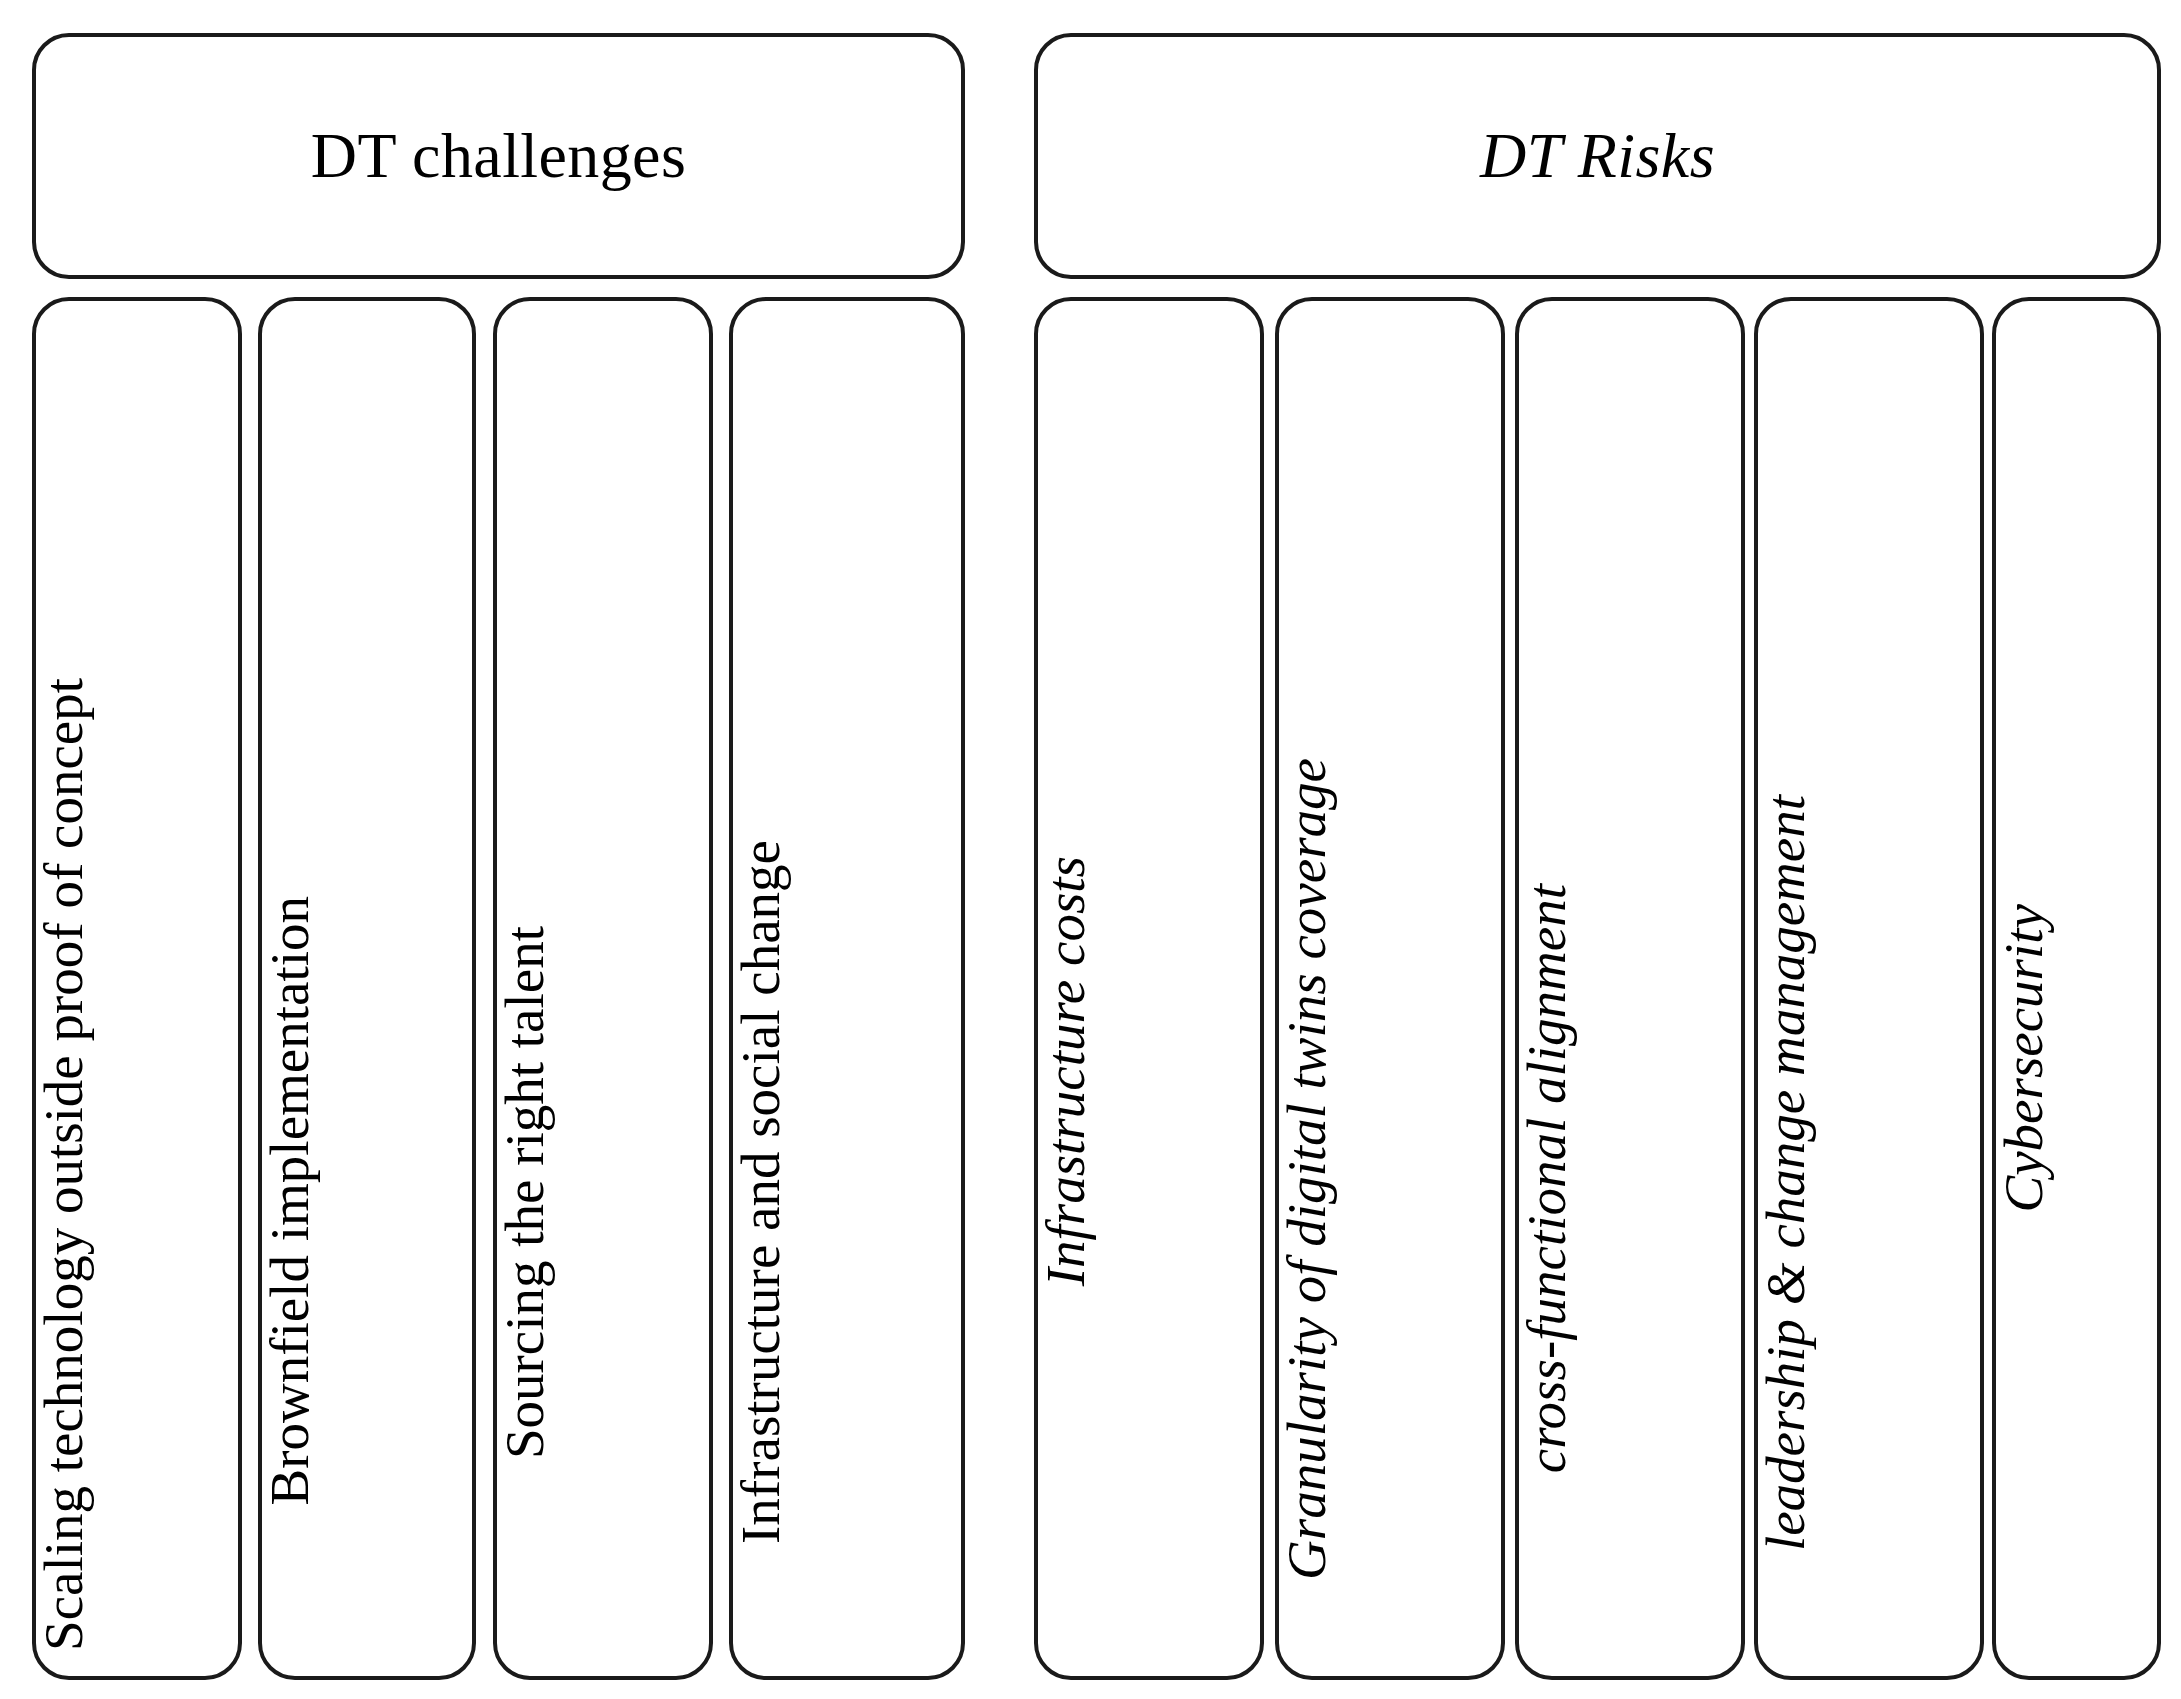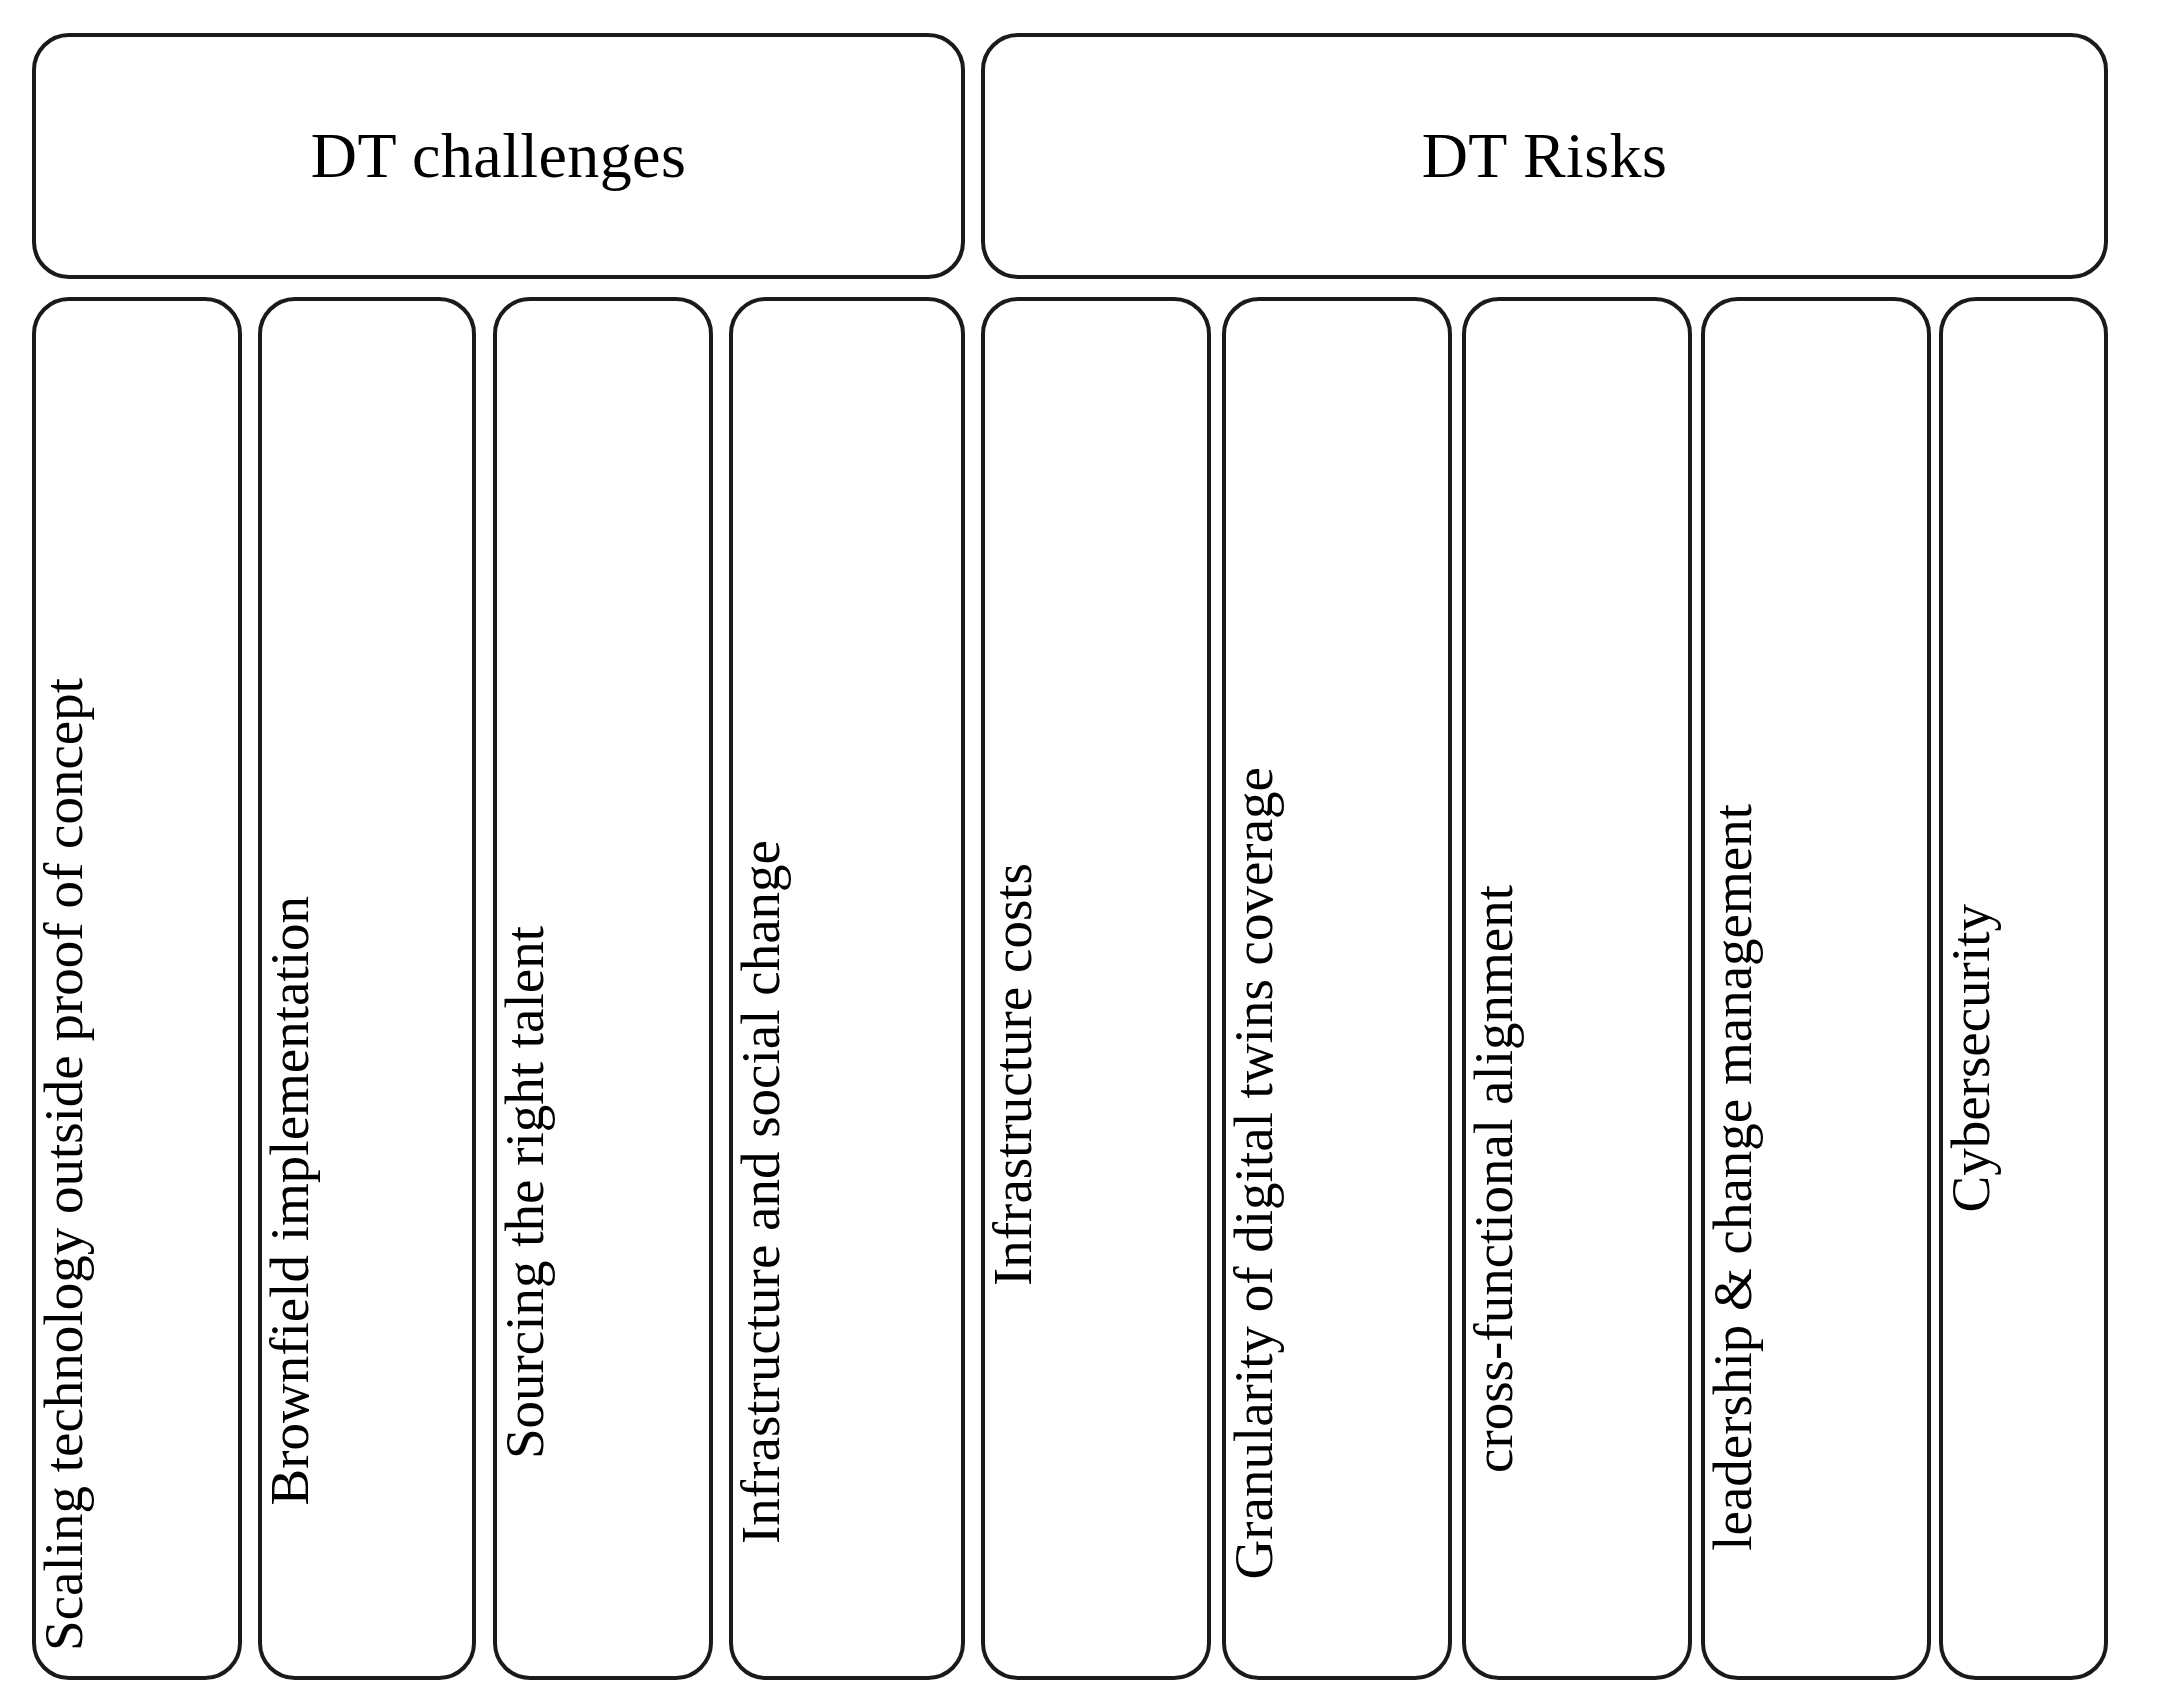--- a/index.html
+++ b/index.html
@@ -21,21 +21,21 @@
     background: #ffffff;
   }
 
   
   .group {
     position: absolute;
     top: 0;
     height: 1699px;
   }
   #group-challenges { left: 0px;  width: 998px; }
-  #group-risks      { left: 981px; width: 1148px; }
+  #group-risks      { left: 1034px; width: 1148px; font-style: italic; }
 
   
   .header-box {
     position: absolute;
     top: 33px;
     height: 246px;
     box-sizing: border-box;
     border: 4.5px solid #1a1a1a;
     border-radius: 37px;
     background: #ffffff;

